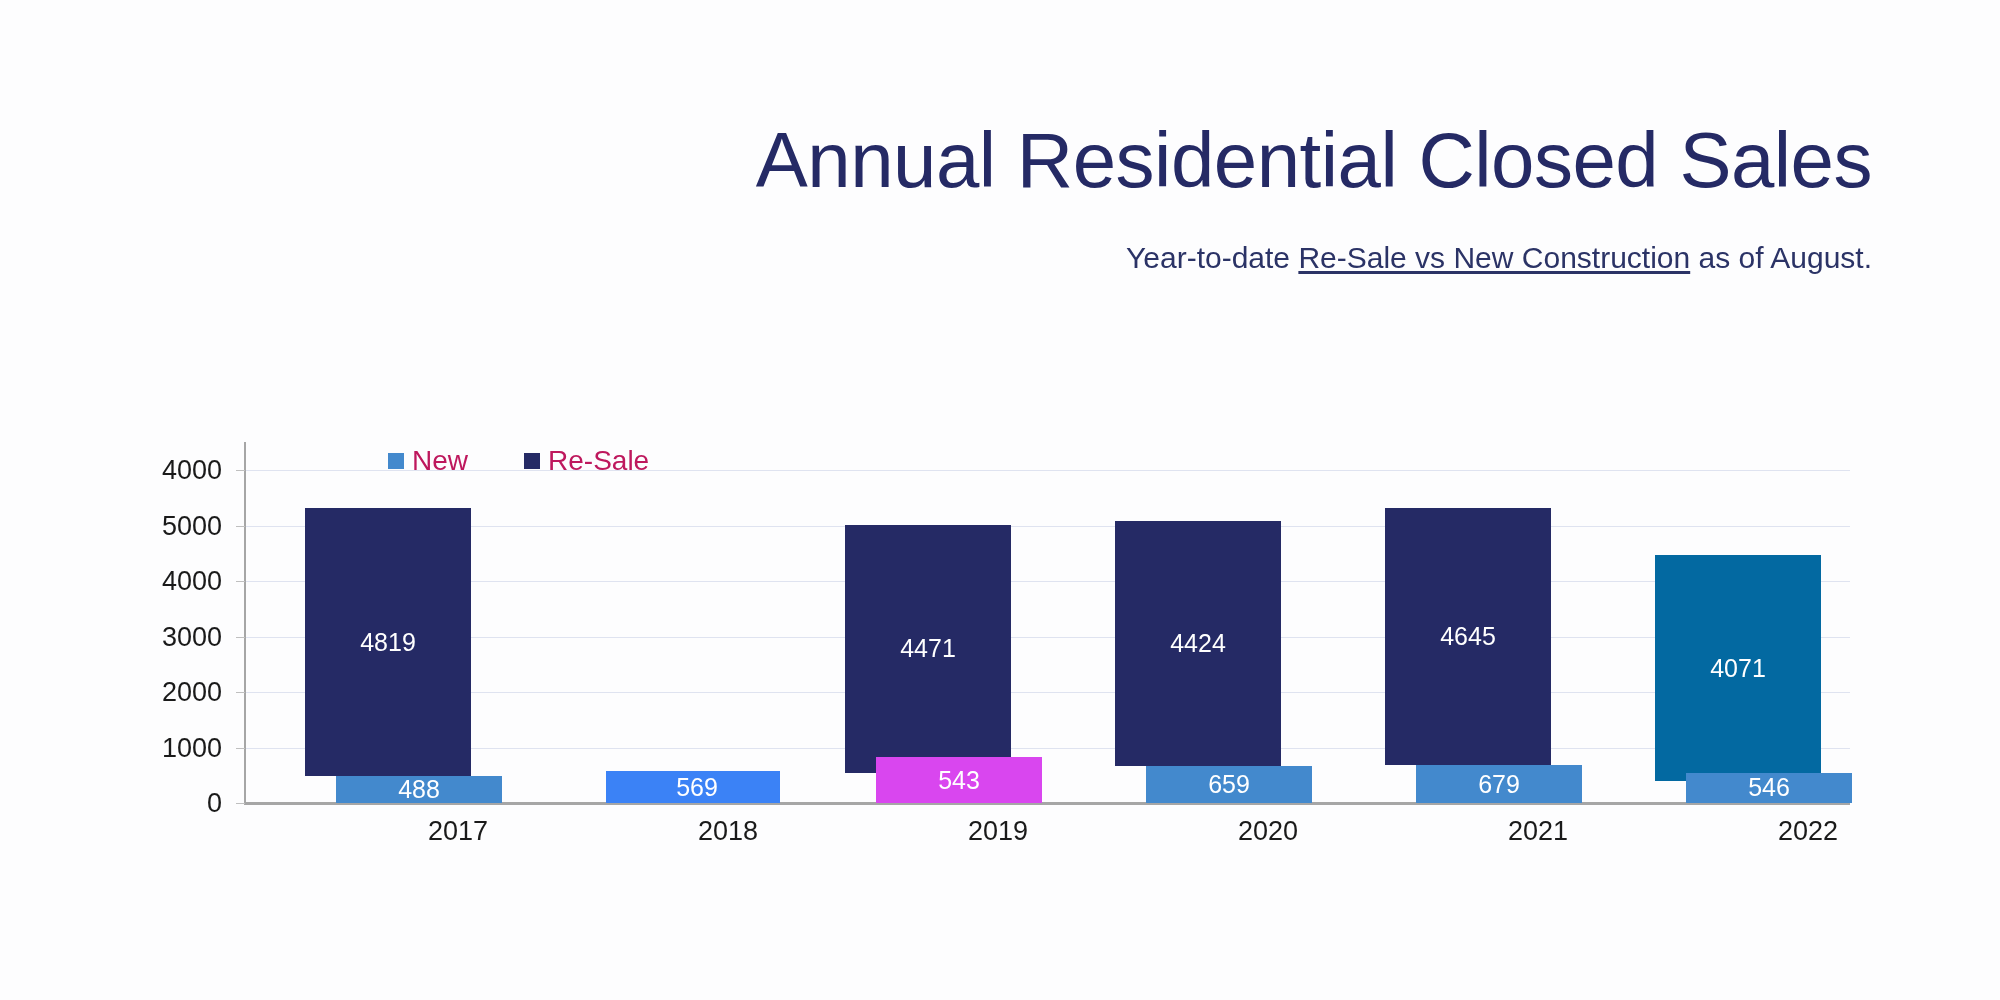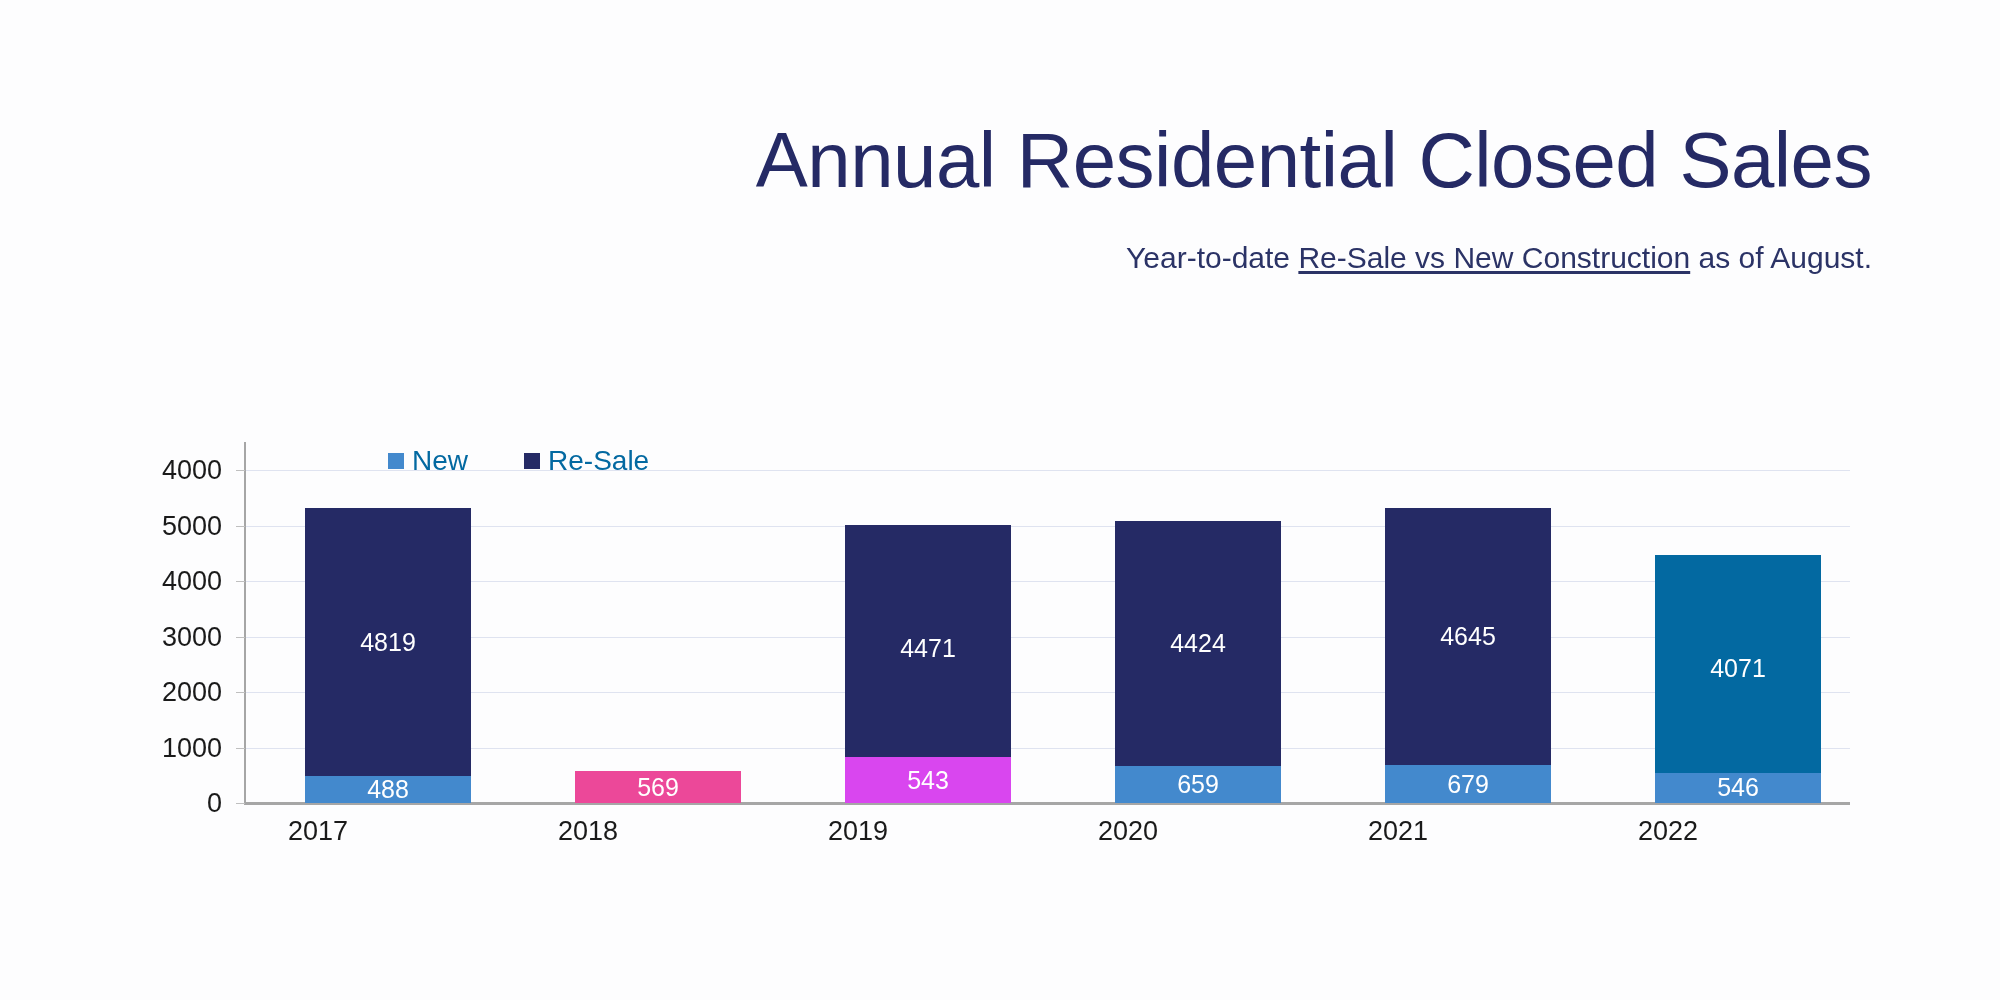--- a/index.html
+++ b/index.html
@@ -121,32 +121,33 @@
     width: 166px;
     display: flex;
     align-items: center;
     justify-content: center;
   }
   .seg-resale {
     background: #252a65;
   }
   .seg-new {
     background: #4389cd;
+    margin-left: 31px;
   }
   .seg-value {
     font-size: 25px;
     line-height: 25px;
     color: #ffffff;
     white-space: nowrap;
   }
   .x-label {
     position: absolute;
     top: 816px;
     width: 200px;
-    text-align: left;
+    text-align: right;
     font-size: 27px;
     line-height: 30px;
     color: #1a1a1a;
   }
 
   
   #legend {
     position: absolute;
     left: 388px;
     top: 447px;
@@ -162,21 +163,21 @@
   .legend-swatch {
     width: 16px;
     height: 16px;
     flex: 0 0 16px;
   }
   .legend-swatch.new { background: #4389cd; }
   .legend-swatch.resale { background: #252a65; }
   .legend-label {
     font-size: 28px;
     line-height: 28px;
-    color: #0369a1;
+    color: #be185d;
     white-space: nowrap;
   }
 </style>
 </head>
 <body>
 
 <div id="title-block">
   <div id="page-title">Annual Residential Closed Sales</div>
   <div id="page-subtitle">
     <span>Year-to-date </span><span class="underlined">Re-Sale vs New Construction</span><span> as of August.</span>
@@ -215,21 +216,21 @@
       <div class="gridline" style="top: 8px;"></div>
       <div class="bar-group" style="left: 59px; height: 341px;">
         <div class="seg seg-resale" style="height: 267.454px; bottom: 27.084px; background: rgb(37, 42, 101);">
           <span class="seg-value">4819</span>
         </div>
         <div class="seg seg-new" style="height: 27.084px; bottom: 0px; background: rgb(67, 137, 205);">
           <span class="seg-value">488</span>
         </div>
       </div>
       <div class="bar-group" style="left: 329px; height: 341px;">
-        <div class="seg seg-new" style="height: 31.5795px; bottom: 0px; background: #ec4899;">
+        <div class="seg seg-new" style="height: 31.5795px; bottom: 0px; background: #3b82f6; padding-left: 8px;">
           <span class="seg-value">569</span>
         </div>
       </div>
       <div class="bar-group" style="left: 599px; height: 341px;">
         <div class="seg seg-resale" style="height: 248.141px; bottom: 30.1365px; background: rgb(37, 42, 101);">
           <span class="seg-value">4471</span>
         </div>
         <div class="seg seg-new" style="height: 46px; bottom: 0px; background: #d946ef;">
           <span class="seg-value">543</span>
         </div>

